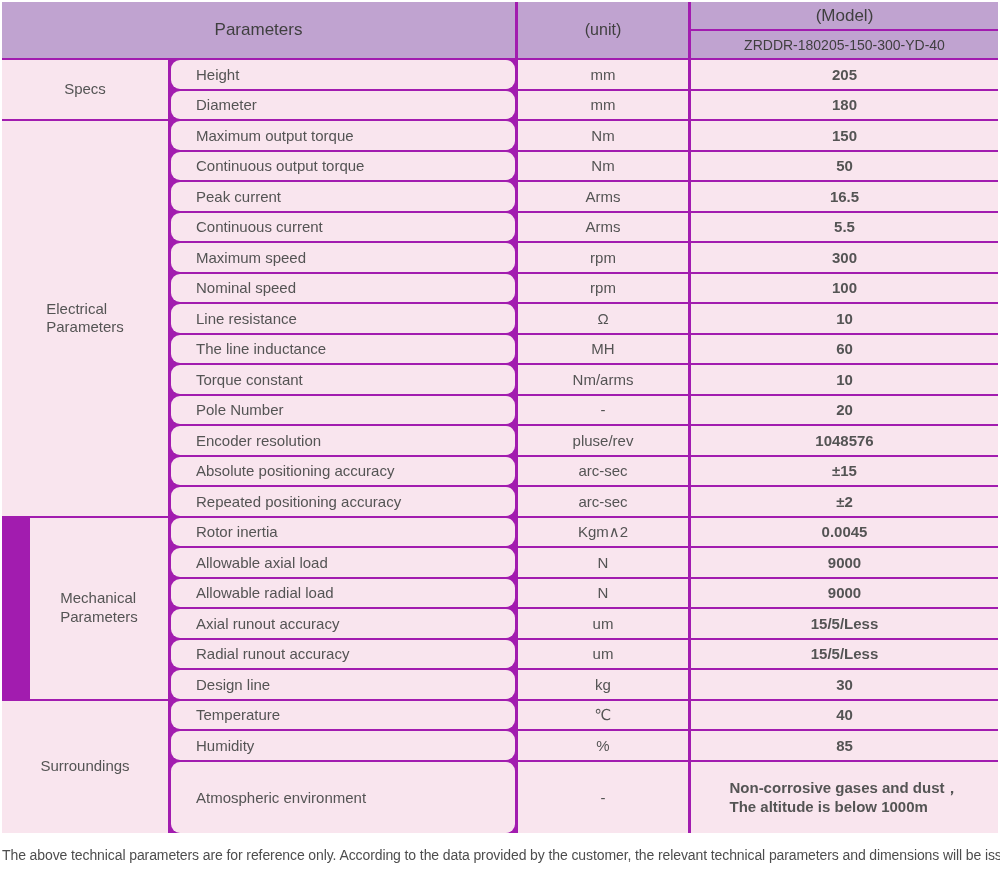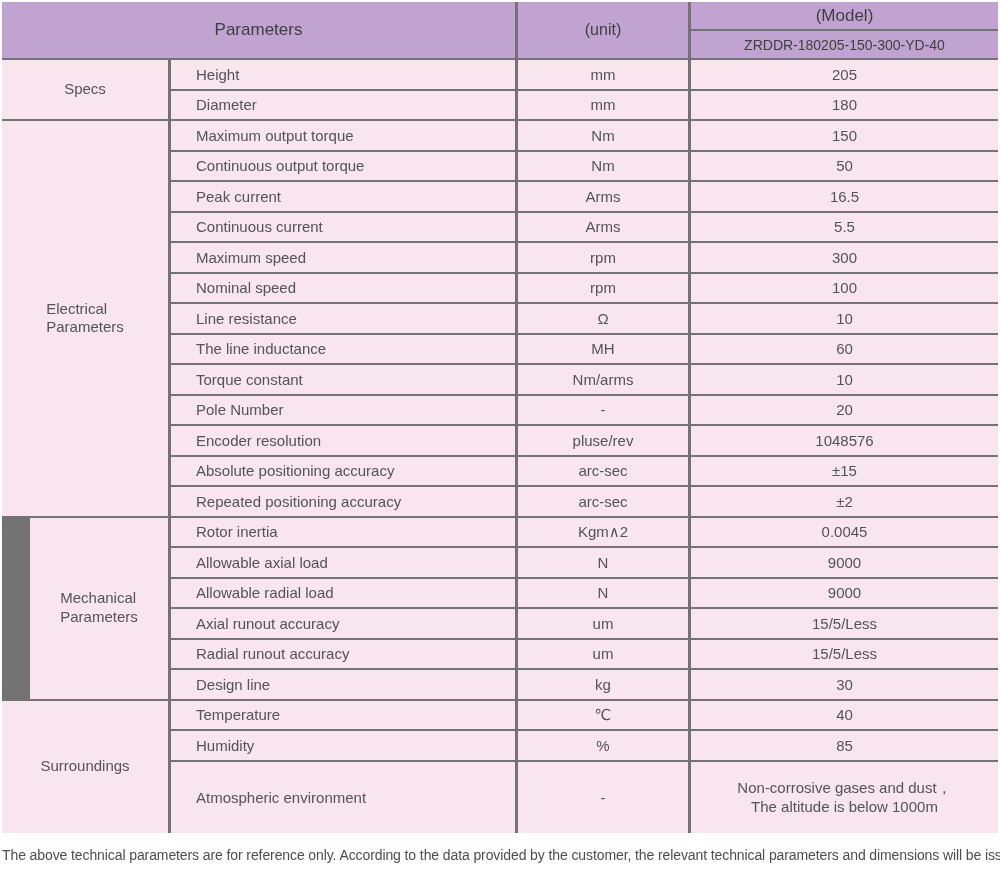--- a/index.html
+++ b/index.html
@@ -4,36 +4,36 @@
 <style>
   html,body{margin:0;padding:0;background:#fff;}
   body{width:1000px;height:882px;font-family:"Liberation Sans","DejaVu Sans",sans-serif;color:#555;}
   .tbl{
     margin:2px 2px 0 2px;
     display:grid;
     grid-template-columns:166px 344px 170px 1fr;
     grid-template-rows:27px 27px repeat(23,28.5px) 71px;
     column-gap:3px;
     row-gap:2px;
-    background:#737373;
+    background:#a21caf;
   }
   .c{background:#f9e5ee;display:flex;align-items:center;justify-content:center;font-size:15px;color:#545454;overflow:hidden;}
   .hd{background:#c0a3d0;color:#3f3f3f;}
   .hd-params{grid-column:1 / span 2;grid-row:1 / span 2;font-size:17px;}
   .hd-unit{grid-column:3;grid-row:1 / span 2;font-size:16px;}
   .hd-model{grid-column:4;grid-row:1;font-size:17px;}
   .hd-code{grid-column:4;grid-row:2;font-size:14px;}
   .grp{grid-column:1;text-align:left;white-space:pre-line;line-height:1.25;}
   .g-specs{grid-row:3 / span 2;}
   .g-elec{grid-row:5 / span 13;}
   .g-mech{grid-row:18 / span 6;margin-left:28px;}
   .g-surr{grid-row:24 / span 3;}
-  .c-param{grid-column:2;justify-content:flex-start;padding-left:25px;}
+  .c-param{grid-column:2;justify-content:flex-start;padding-left:25px;border-radius:9px;}
   .c-unit{grid-column:3;}
-  .c-val{grid-column:4;text-align:center;white-space:pre-line;line-height:1.3;}
+  .c-val{grid-column:4;white-space:pre-line;line-height:1.3;font-weight:bold;}
   .footer{
     margin:14px 2px 0 2px;
     font-size:14px;
     color:#4d4d4d;
     white-space:nowrap;
     letter-spacing:-0.1px;
   }
 </style>
 </head>
 <body>

